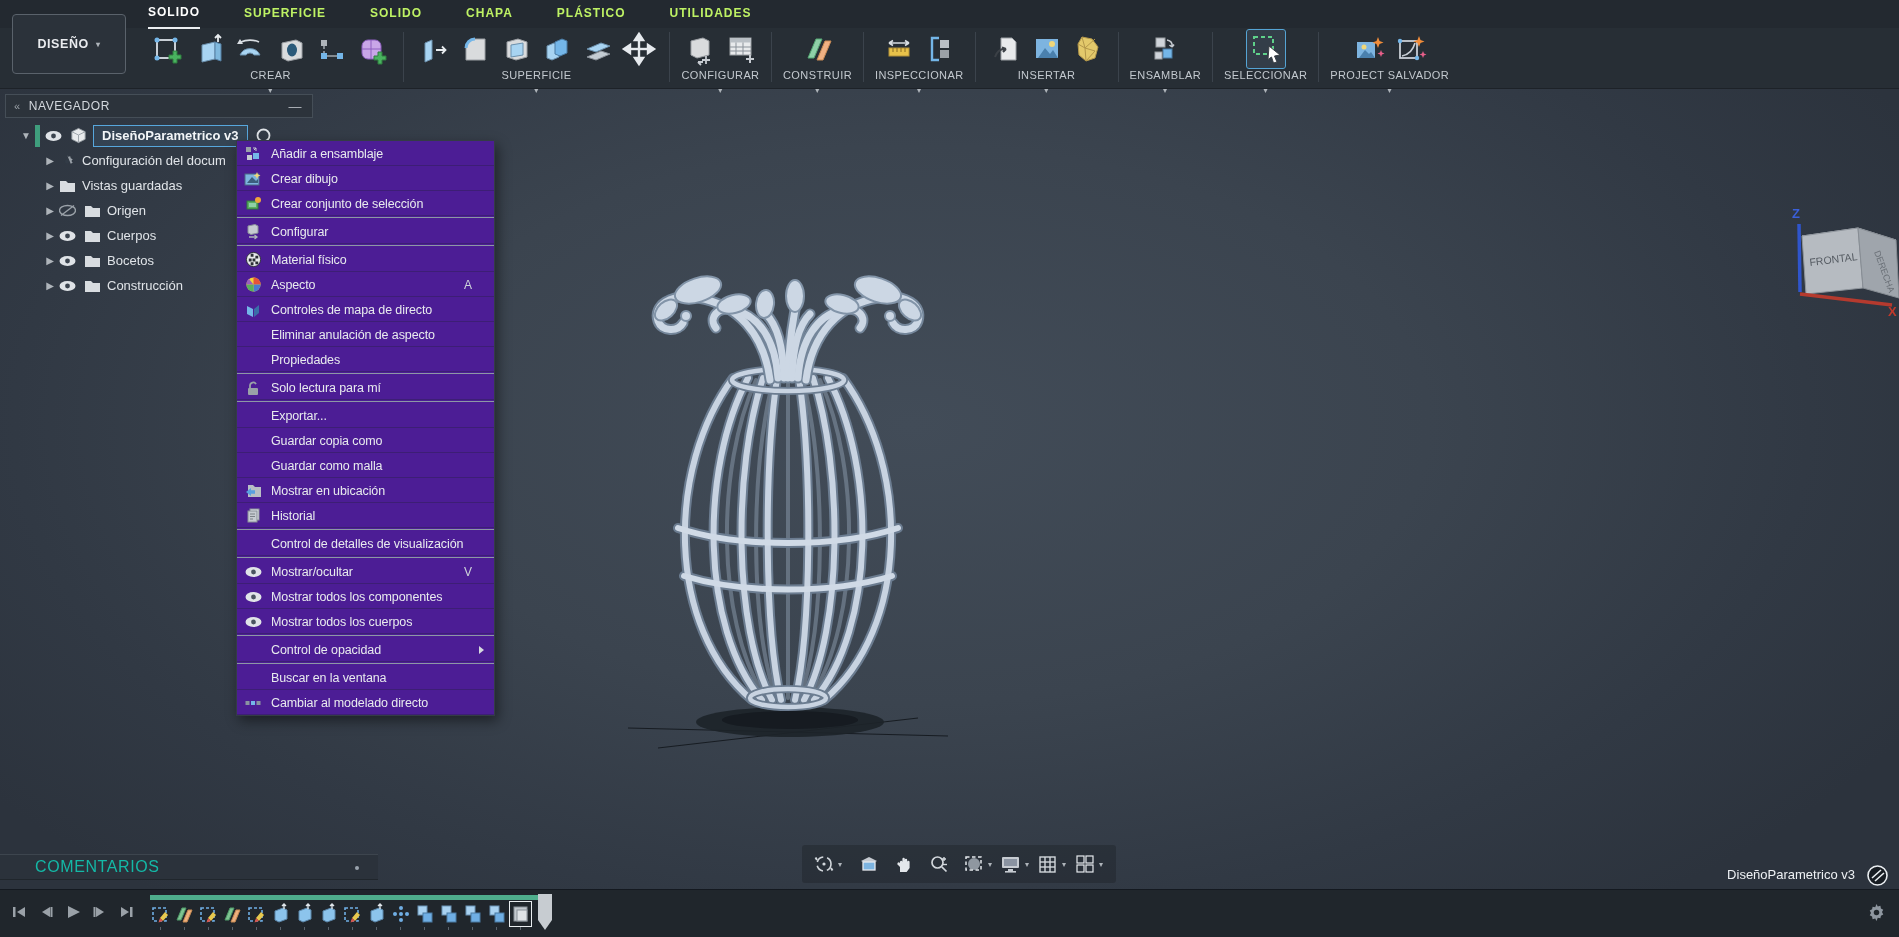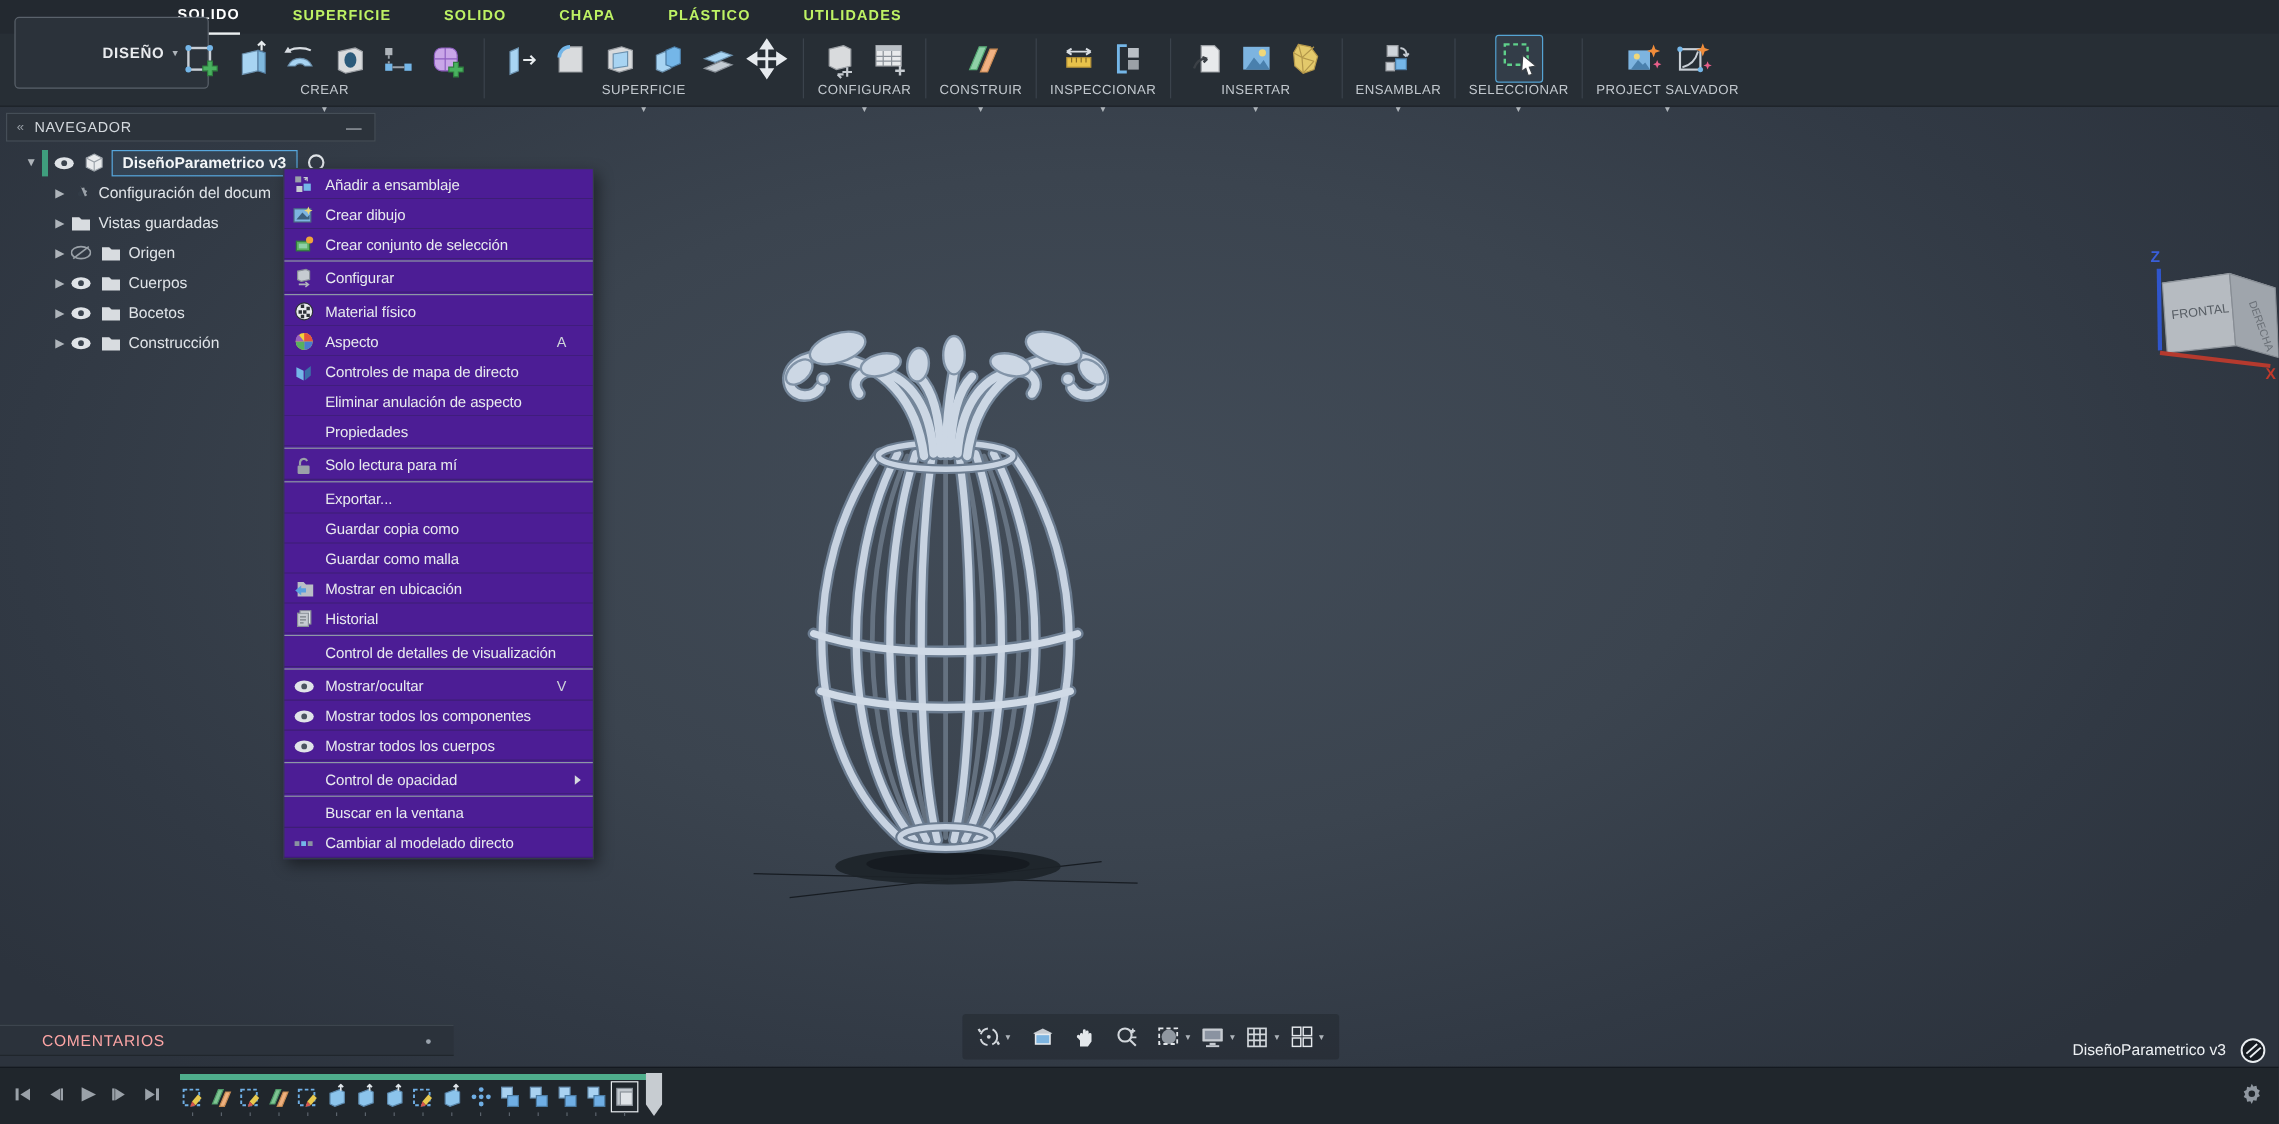--- a/index.html
+++ b/index.html
@@ -25,21 +25,21 @@
 
   
   .topbar{position:absolute;left:0;top:0;right:0;height:88px;background:#272e35;border-bottom:1px solid #1d2228;}
   .tabrow{position:absolute;left:0;top:0;right:0;height:28px;background:#232930;display:flex;
     align-items:center;padding-left:148px;}
   .tab{font-size:12px;font-weight:bold;letter-spacing:1px;color:#bef264;margin-right:44px;
     height:28px;line-height:26px;cursor:pointer;}
   .tab.active{color:#ffffff;border-bottom:2px solid #eceff1;text-align:center;}
   .design-btn{position:absolute;left:12px;top:14px;width:112px;height:58px;border:1px solid #5a626b;
     border-radius:4px;display:flex;align-items:center;justify-content:center;gap:7px;color:#e9ebee;
-    font-size:12.5px;font-weight:bold;letter-spacing:0.6px;cursor:pointer;background:#2b323a;padding-left:48px;}
+    font-size:12.5px;font-weight:bold;letter-spacing:0.6px;cursor:pointer;background:#2b323a;}
   .caret{font-size:8px;color:#aeb4ba;}
   .ribbon{position:absolute;left:138px;top:28px;right:0;height:60px;display:flex;align-items:stretch;}
   .rgroup{display:flex;flex-direction:column;align-items:center;padding:2px 11px 0 11px;}
   .gicons{display:flex;align-items:center;gap:3px;height:42px;}
   .ticon{width:38px;height:38px;display:flex;align-items:center;justify-content:center;cursor:pointer;border-radius:2px;}
   .ticon.active-tool{background:#333d48;outline:1px solid #55a4d4;}
   .glabel{margin-top:1px;font-size:11px;color:#c3c9cf;letter-spacing:0.4px;display:flex;gap:5px;align-items:center;cursor:pointer;white-space:nowrap;flex-direction:column;}
   .vsep{width:1px;background:#3b434c;margin:4px 0 6px 0;}
 
   
@@ -67,21 +67,21 @@
   .mi-label{font-size:12.5px;color:#e8ebee;white-space:nowrap;flex:1;letter-spacing:-0.1px;}
   .mi-short{font-size:12px;color:#ced4da;margin-left:8px;margin-right:14px;}
   .mi-sub{width:0;height:0;border-left:5px solid #d5dade;border-top:4px solid transparent;
           border-bottom:4px solid transparent;margin-right:2px;}
   .msep{height:1px;background:#8d97a5;margin:1px 0;}
   .menu-grip{position:absolute;left:355px;top:866px;width:4px;height:4px;border-radius:50%;background:#9aa3ad;z-index:51;}
 
   
   .comments{position:absolute;left:0;bottom:57px;width:378px;height:24px;background:#2b323b;
     border-top:1px solid #3d454e;border-bottom:1px solid #20262c;display:flex;align-items:center;cursor:pointer;}
-  .comments span{margin-left:35px;font-size:13px;letter-spacing:0.6px;color:#fca5a5;text-align:right;}
+  .comments span{margin-left:35px;font-size:16px;letter-spacing:0.6px;color:#14b8a6;text-align:right;}
 
   
   .timeline{position:absolute;left:0;bottom:0;right:0;height:47px;background:#20262c;border-top:1px solid #141920;}
   .playback{position:absolute;left:10px;top:13px;display:flex;gap:9px;}
   .pbtn{width:18px;height:18px;cursor:pointer;display:flex;align-items:center;justify-content:center;}
   .features{position:absolute;left:150px;top:5px;}
   .greentrack{width:390px;height:5px;background:#4fae8c;}
   .ficons{display:flex;gap:3px;margin-top:2px;}
   .fic{width:21px;height:24px;display:flex;align-items:center;justify-content:center;cursor:pointer;}
   .fic.sel{outline:1.5px solid #e9edf0;}

